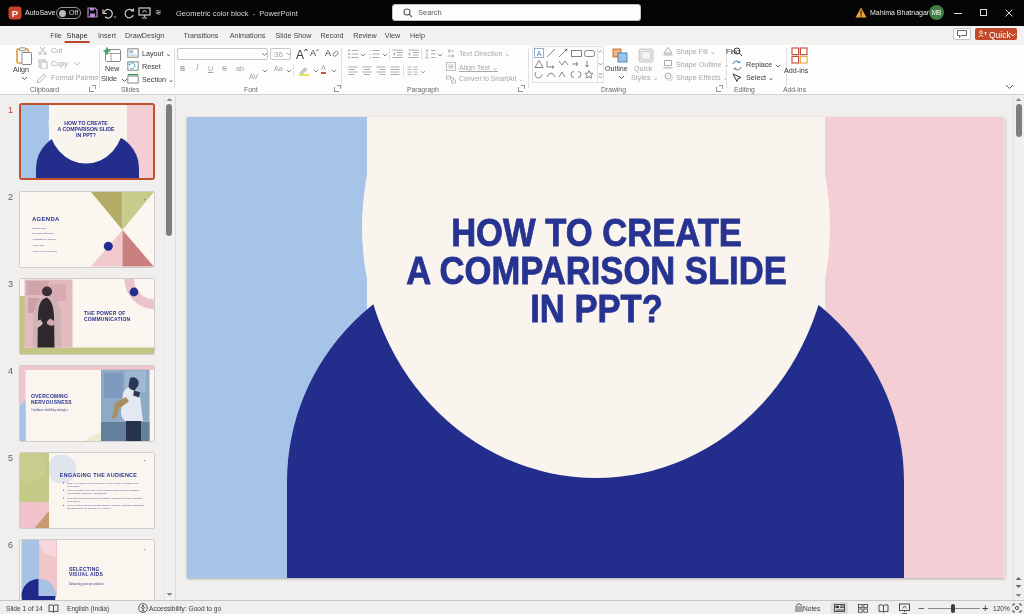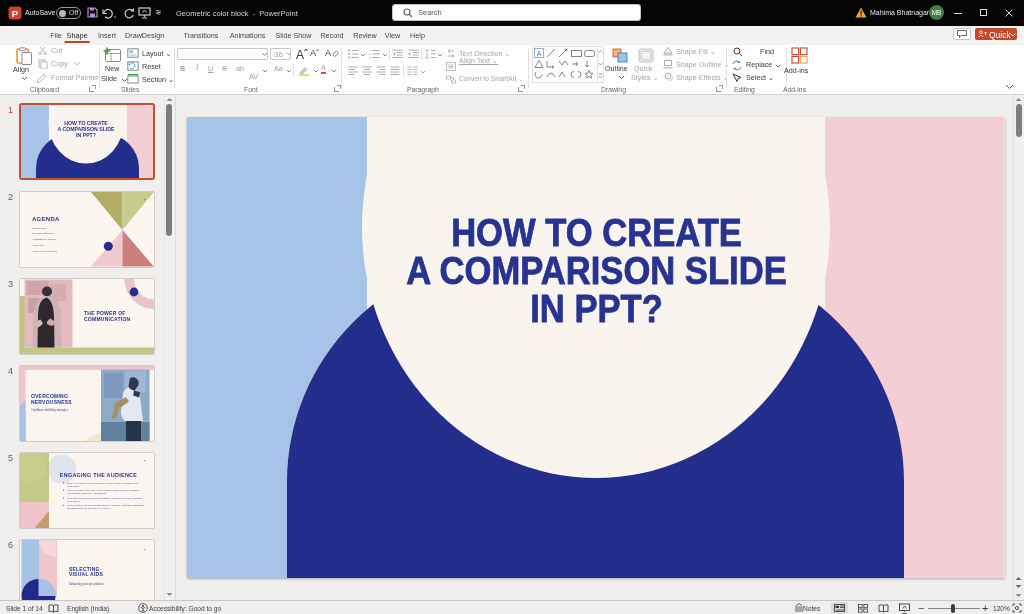--- a/index.html
+++ b/index.html
@@ -291,21 +291,21 @@
       <path d="M0.8,0.8 L3,3 L5.2,0.8" fill="none" stroke="#9a9896" stroke-width="0.9"></path>
     </svg>
   <svg class="abs" style="left:446px;top:4px;" width="10" height="9" viewBox="0 0 10 9">
       <path d="M2,2 l2,-1.8 M2,2 l2,1.8 M2,2 h6 M8,7 l-2,-1.8 M8,7 l-2,1.8 M8,7 H2" stroke="#b0aeac" stroke-width="0.9" fill="none"></path>
     </svg>
   <span class="rtxt gray" style="left:459px;top:4px;">Text Direction <v>⌄</v></span>
   <svg class="abs" style="left:446px;top:17px;" width="10" height="9" viewBox="0 0 10 9">
       <rect x="0.5" y="0.5" width="9" height="8" fill="none" stroke="#b0aeac" stroke-width="0.8"></rect>
       <path d="M2.5,3 h5 M2.5,4.5 h5 M2.5,6 h5" stroke="#b0aeac" stroke-width="0.8"></path>
     </svg>
-  <span class="rtxt gray" style="left:459px;top:11px;text-decoration:underline;">Align Text <v>⌄</v></span>
+  <span class="rtxt gray" style="left:459px;top:18px;text-decoration:underline;">Align Text <v>⌄</v></span>
   <svg class="abs" style="left:446px;top:30px;" width="10" height="9" viewBox="0 0 10 9">
       <rect x="0.5" y="1" width="4" height="3" fill="none" stroke="#b0aeac" stroke-width="0.8"></rect>
       <rect x="5.5" y="5" width="4" height="3" fill="none" stroke="#b0aeac" stroke-width="0.8"></rect>
       <path d="M4.5,2.5 h3 v2.5" fill="none" stroke="#b0aeac" stroke-width="0.8"></path>
     </svg>
   <span class="rtxt gray" style="left:459px;top:30px;font-size:6.5px;">Convert to SmartArt <v>⌄</v></span>
   <span class="glabel" style="left:407px;">Paragraph</span>
   <span class="launcher" style="left:518px;top:42px;"></span>
   <span class="gdiv" style="left:528px;"></span>
 
@@ -366,21 +366,21 @@
     </svg>
   <span class="rtxt gray" style="left:676px;top:28px;">Shape Effects <v>⌄</v></span>
   <span class="glabel" style="left:601px;">Drawing</span>
   <span class="launcher" style="left:716px;top:42px;"></span>
   <span class="gdiv" style="left:726px;"></span>
 
   <svg class="abs" style="left:733px;top:2px;" width="10" height="10" viewBox="0 0 10 10">
     <circle cx="4" cy="4" r="3" fill="none" stroke="#3d3b38" stroke-width="1"></circle>
       <path d="M6.3,6.3 L9,9" stroke="#3d3b38" stroke-width="1"></path>
   </svg>
-  <span class="rtxt" style="left:760px;top:2px;">Find</span>
+  <span class="rtxt" style="left:726px;top:2px;">Find</span>
   <svg class="abs" style="left:731px;top:15px;" width="12" height="11" viewBox="0 0 12 11">
     <path d="M2,4 a3.5,3.5 0 0 1 6.5,-1" fill="none" stroke="#4a9bd5" stroke-width="1.1"></path>
       <path d="M9.5,1 l-0.8,2.6 -2.6,-0.8 z" fill="#4a9bd5"></path>
     <path d="M10,7 a3.5,3.5 0 0 1 -6.5,1" fill="none" stroke="#8a8886" stroke-width="1.1"></path>
       <path d="M2.5,10 l0.8,-2.6 2.6,0.8 z" fill="#8a8886"></path>
   </svg>
   <span class="rtxt" style="left:746px;top:15px;">Replace</span>
   <svg class="abs" style="left:775px;top:19px;" width="6" height="4" viewBox="0 0 6 4">
       <path d="M0.8,0.8 L3,3 L5.2,0.8" fill="none" stroke="#5a5856" stroke-width="0.9"></path>
     </svg>

